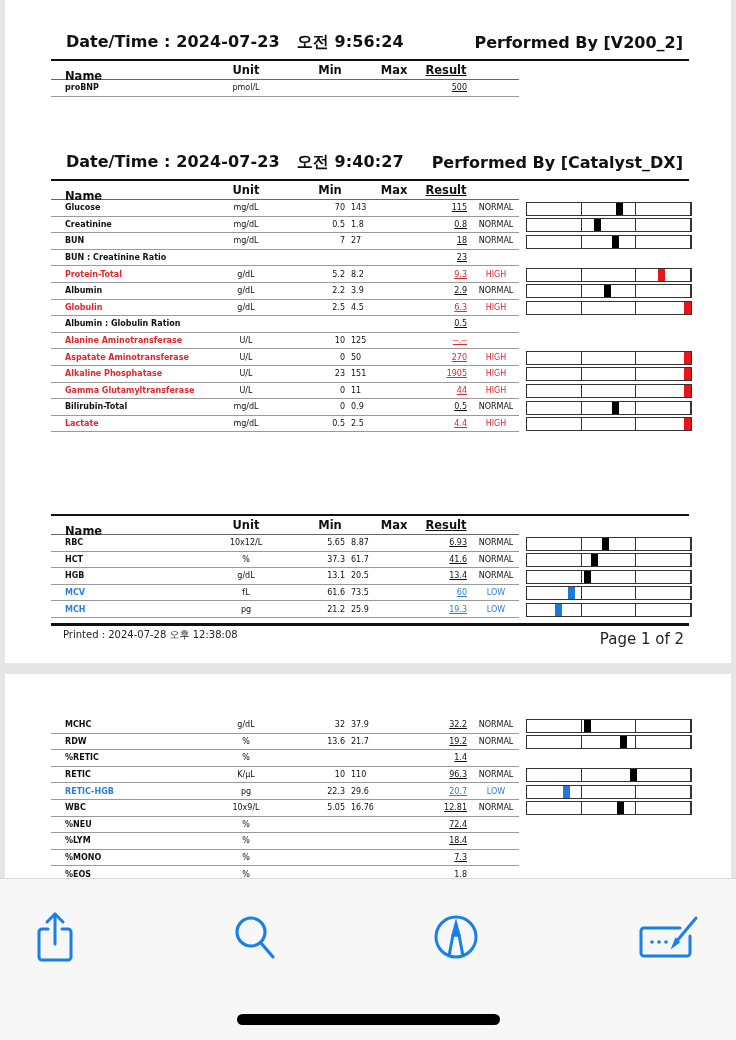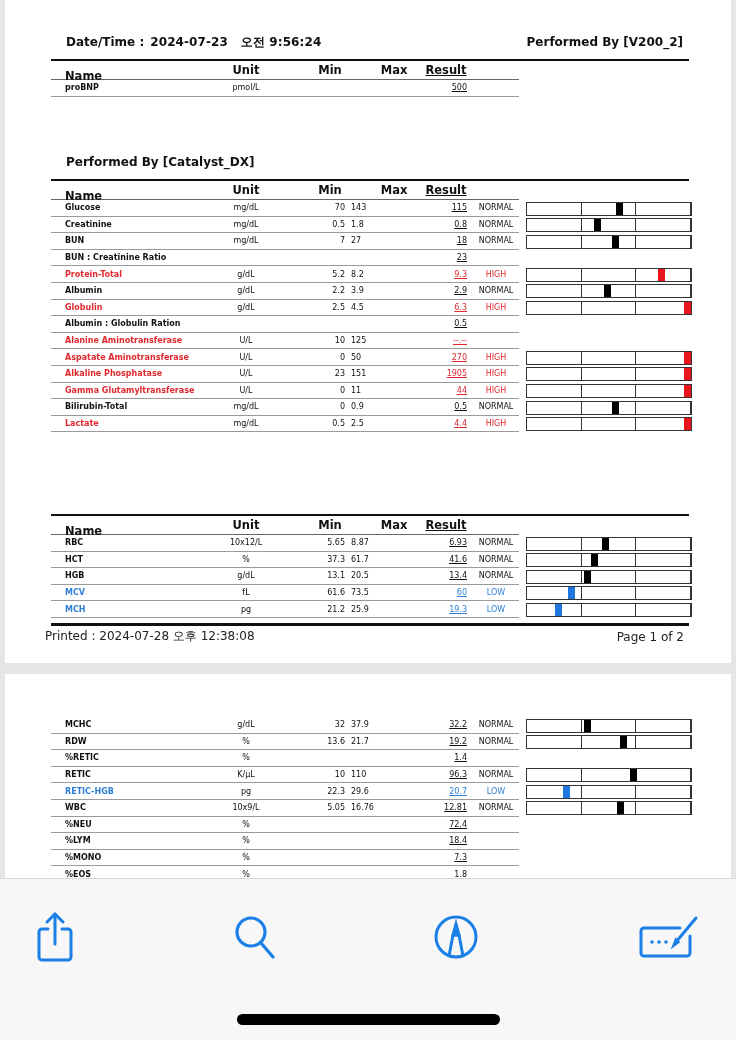--- a/index.html
+++ b/index.html
@@ -1,21 +1,21 @@
 <!DOCTYPE html>
 <html><head>
 <meta charset="utf-8">
 <style>
   * { box-sizing: border-box; margin: 0; padding: 0; }
   html, body { width: 736px; height: 1040px; overflow: hidden; background: #e6e6e6; font-family: "DejaVu Sans", "Liberation Sans", sans-serif; color: #111; }
   .viewer { position: absolute; left: 0; top: 0; width: 736px; height: 878px; background: #e6e6e6; overflow: hidden; }
   .page { position: absolute; left: 5px; width: 726px; background: #fff; }
   .page1 { top: -10px; height: 673px; }
   .page2 { top: 674px; height: 220px; }
-  .section-head { position: absolute; left: 61px; right: 48px; height: 18px; font-size: 12px; font-weight: bold; display: flex; justify-content: space-between; align-items: center; color: #111; }
+  .section-head { position: absolute; left: 61px; right: 48px; height: 18px; font-size: 16px; font-weight: bold; display: flex; justify-content: space-between; align-items: center; color: #111; }
   .section-head .dt-label { margin-right: 6px; }
   .section-head .dt-val { letter-spacing: 0.1px; }
   .section-rule { position: absolute; left: 46px; width: 638px; height: 2px; background: #111; }
   .table { position: absolute; left: 46px; width: 640px; }
   .thead { display: flex; height: 19px; align-items: center; font-size: 11.5px; font-weight: bold; width: 468px; border-bottom: 1.5px solid #666; }
   .row { display: flex; height: 16.6px; align-items: center; font-size: 8px; position: relative; }
   .row .cells { display: flex; width: 468px; height: 100%; align-items: center; border-bottom: 1px solid #9a9a9a; }
   .c-name { width: 150px; padding-left: 14px; font-weight: bold; white-space: nowrap; }
   .c-unit { width: 90px; text-align: center; }
   .c-min { width: 60px; text-align: right; padding-right: 6px; }
@@ -30,22 +30,22 @@
   .row.high .c-name, .row.high .c-res, .row.high .c-flag { color: #e0282e; }
   .row.low .c-name, .row.low .c-res, .row.low .c-flag { color: #2f7fd6; }
   .row.high .c-res, .row.low .c-res, .row.high .c-flag, .row.low .c-flag { font-weight: normal; }
   .bar { position: absolute; left: 475px; top: 1.5px; width: 166px; height: 14px; border: 1.2px solid #333; display: flex; }
   .bar .seg { flex: 1; border-right: 1.2px solid #333; }
   .bar .seg:last-child { border-right: none; }
   .bar .marker { position: absolute; top: 0; width: 7px; height: 100%; background: #000; }
   .bar .marker.high { background: #e8161c; }
   .bar .marker.low { background: #1f78dd; }
   .footer-rule { position: absolute; left: 46px; width: 638px; height: 3px; background: #111; }
-  .printed { position: absolute; left: 40px; font-size: 12px; color: #222; }
-  .pageno { position: absolute; right: 47px; font-size: 12px; color: #222; }
+  .printed { position: absolute; left: 58px; font-size: 10px; color: #222; }
+  .pageno { position: absolute; right: 47px; font-size: 15px; color: #222; }
   .toolbar { position: absolute; left: 0; top: 878px; width: 736px; height: 162px; background: #f7f7f7; border-top: 1px solid #d8d8d8; }
   .tb-btn { position: absolute; top: 30px; width: 50px; height: 56px; display: flex; align-items: center; justify-content: center; }
   .home-indicator { position: absolute; left: 237px; top: 1014px; width: 263px; height: 11px; background: #000; border-radius: 6px; }
 </style>
 </head>
 <body>
 
 <div class="viewer">
   <div class="page page1">
 
@@ -68,20 +68,21 @@
             <span class="c-unit">pmol/L</span>
             <span class="c-min"></span>
             <span class="c-max"></span>
             <span class="c-res">500</span>
             <span class="c-flag"></span>
           </div>
         </div>
       </div>
 
     <div class="section-head" style="top:163px;">
+      <span><span class="dt-label">Date/Time :</span><span class="dt-val" style="white-space:pre">2024-07-23   오전 9:40:27</span></span>
       <span>Performed By [Catalyst_DX]</span>
     </div>
     <div class="section-rule" style="top:189px;"></div>
     <div class="table" style="top:191px;">
         <div class="thead">
           <span class="c-name">Name</span>
           <span class="c-unit">Unit</span>
           <span class="c-min">Min</span>
           <span class="c-max">Max</span>
           <span class="c-res">Result</span>

